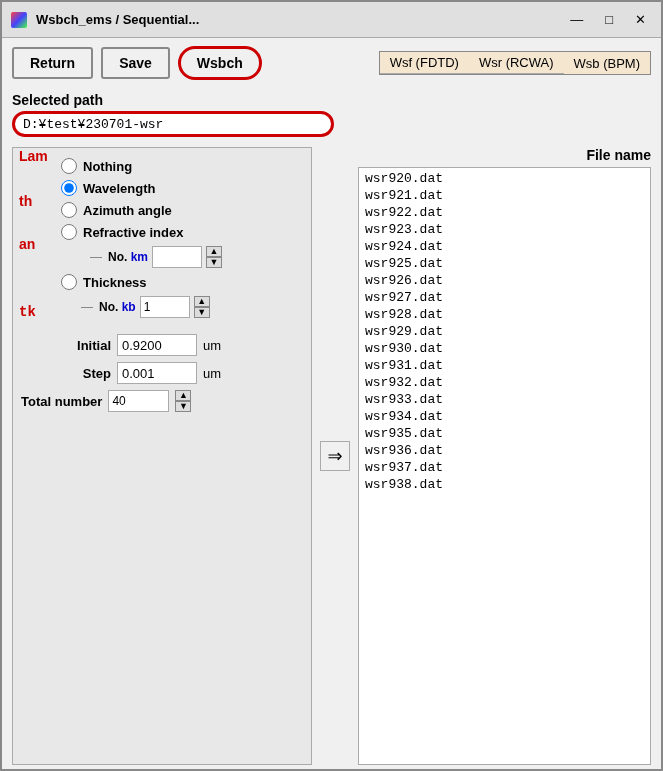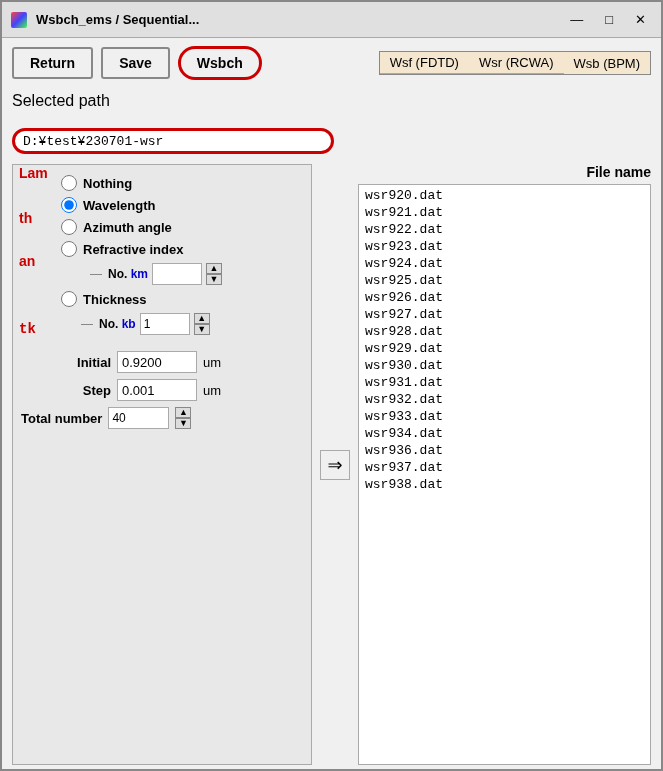--- a/index.html
+++ b/index.html
@@ -85,24 +85,24 @@
       background: #f5e6d0;
       border: none;
       text-align: left;
     }
     .btn-group-item:not(:last-child) { border-bottom: 1px solid #aaa; }
 
     .selected-path-section {
       padding: 4px 10px 6px;
     }
     .selected-path-label {
-      font-size: 16px;
-      font-weight: normal;
-      color: #000;
-      margin-bottom: 18px;
+      font-size: 14px;
+      font-weight: bold;
+      color: #000;
+      margin-bottom: 3px;
     }
     .path-input-wrapper {
       display: inline-block;
       border: 3px solid #cc0000;
       border-radius: 18px;
       padding: 2px 8px;
       background: #fff;
     }
     .path-input {
       border: none;
@@ -445,20 +445,21 @@
           <div class="file-item">wsr925.dat</div>
           <div class="file-item">wsr926.dat</div>
           <div class="file-item">wsr927.dat</div>
           <div class="file-item">wsr928.dat</div>
           <div class="file-item">wsr929.dat</div>
           <div class="file-item">wsr930.dat</div>
           <div class="file-item">wsr931.dat</div>
           <div class="file-item">wsr932.dat</div>
           <div class="file-item">wsr933.dat</div>
           <div class="file-item">wsr934.dat</div>
+          <div class="file-item">wsr935.dat</div>
           <div class="file-item">wsr936.dat</div>
           <div class="file-item">wsr937.dat</div>
           <div class="file-item">wsr938.dat</div>
         </div>
     </div>
 
   </div>
 </div>
 
 </body></html>

